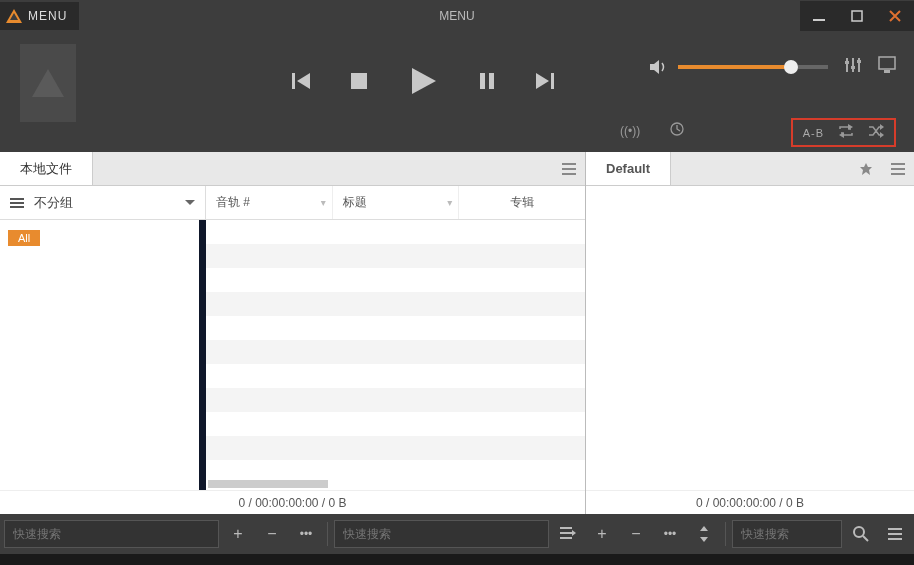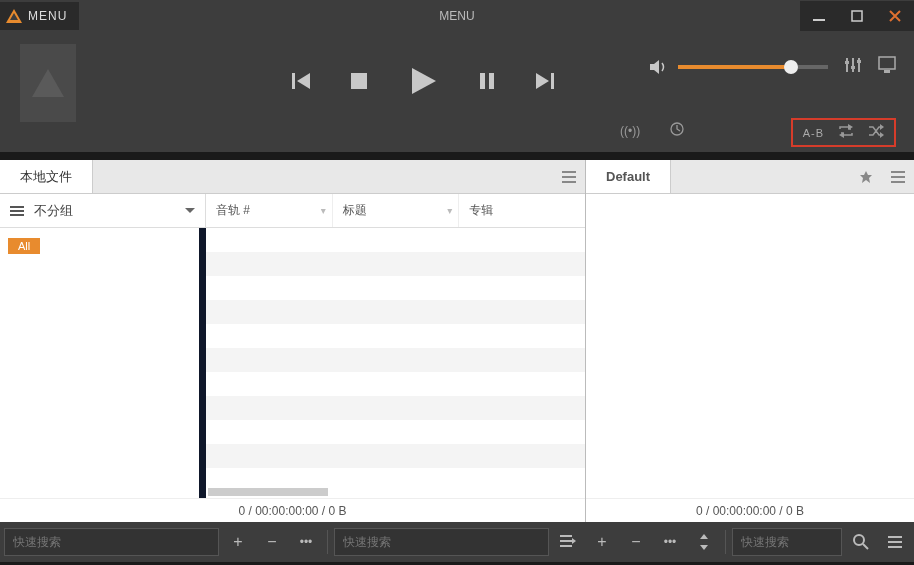--- a/index.html
+++ b/index.html
@@ -27,38 +27,38 @@
   .vol-track { width: 150px; height: 4px; background: #666; position: relative; }
   .vol-fill { height: 100%; background: #e88b2e; width: 75%; }
   .vol-thumb { position: absolute; left: 75%; top: -5px; width: 14px; height: 14px; border-radius: 50%; background: #eee; transform: translateX(-50%); }
   .eq-btn, .vis-btn { color: #aaa; cursor: pointer; margin-left: 6px; }
   .sub-ctrl { position: absolute; right: 18px; top: 86px; display: flex; align-items: center; gap: 14px; border: 2px solid #d63c2a; padding: 4px 10px; }
   .sub-ctrl-left { position: absolute; left: 620px; top: 90px; display: flex; align-items: center; gap: 30px; }
   .sub-ic { color: #999; font-size: 12px; cursor: pointer; }
   .ab-label { color: #aaa; font-size: 11px; letter-spacing: 1px; }
 
   
-  .mid { display: flex; height: 362px; background: #15803d; margin-top: 8px; }
+  .mid { display: flex; height: 362px; background: #15803d; }
   .left-pane { width: 586px; display: flex; flex-direction: column; border-right: 1px solid #bbb; }
   .right-pane { flex: 1; display: flex; flex-direction: column; }
 
   .tab-hdr { height: 34px; background: #e8e8e8; display: flex; align-items: stretch; border-bottom: 1px solid #ccc; }
   .tab-active { background: #fff; padding: 0 20px; display: flex; align-items: center; font-size: 13px; color: #333; border-right: 1px solid #ccc; }
   .tab-active.def { color: #555; font-weight: bold; }
   .tab-spacer { flex: 1; }
   .tab-ic { width: 32px; display: flex; align-items: center; justify-content: center; color: #888; cursor: pointer; }
 
   .sub-hdr { height: 34px; background: #fff; display: flex; align-items: stretch; border-bottom: 1px solid #ddd; }
   .group-sel { width: 206px; display: flex; align-items: center; padding: 0 10px; gap: 10px; font-size: 13px; color: #444; border-right: 1px solid #ddd; text-align: center; }
   .group-sel .ham { width: 14px; display: flex; flex-direction: column; gap: 2px; }
   .group-sel .ham span { height: 2px; background: #555; }
   .group-sel .dd { margin-left: auto; width: 0; height: 0; border-left: 5px solid transparent; border-right: 5px solid transparent; border-top: 5px solid #666; }
   .col { flex: 1; display: flex; align-items: center; padding: 0 10px; font-size: 12px; color: #555; border-right: 1px solid #eee; position: relative; }
   .col .filt { position: absolute; right: 6px; color: #bbb; font-size: 10px; }
-  .col:last-child { border-right: none; }
+  .col:last-child { border-right: none; justify-content: center; }
 
   .body-row { flex: 1; display: flex; overflow: hidden; }
   .side-col { width: 206px; background: #fff; padding: 8px; border-right: 7px solid #0f172a; }
   .all-tag { display: inline-block; background: #e88b2e; color: #fff; font-size: 11px; padding: 2px 10px; }
   .list-area { flex: 1; background: #fff; position: relative; overflow: hidden; }
   .stripe { height: 24px; }
   .stripe:nth-child(even) { background: #f4f4f4; }
   .hscroll { position: absolute; left: 2px; bottom: 2px; width: 120px; height: 8px; background: #ccc; }
 
   .status-line { height: 24px; background: #fff; display: flex; align-items: center; justify-content: center; font-size: 12px; color: #555; border-top: 1px solid #eee; }

